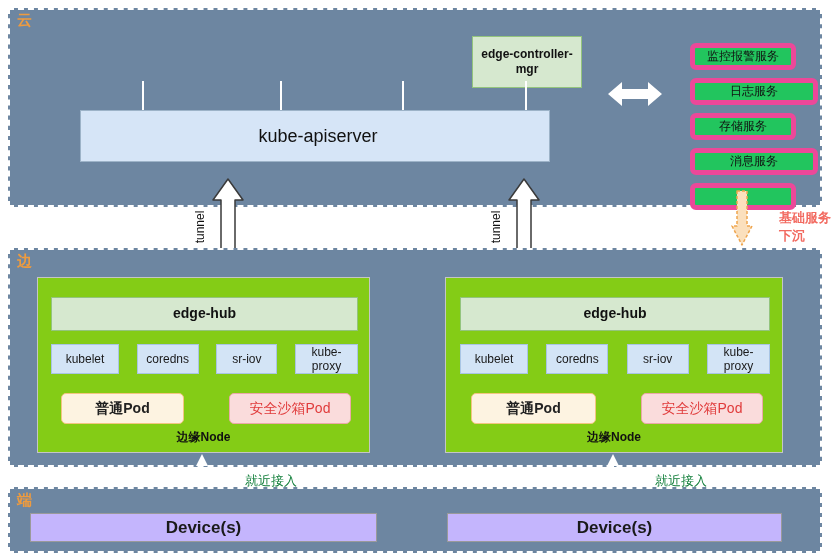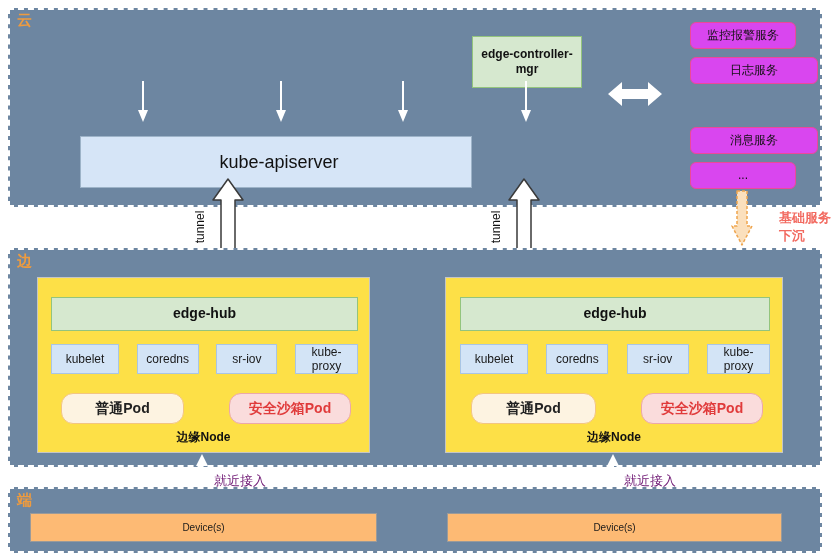--- a/index.html
+++ b/index.html
@@ -20,54 +20,54 @@
   }
   .box {
     position:absolute; box-sizing:border-box;
     display:flex; align-items:center; justify-content:center;
     text-align:center; font-size:12px; line-height:1.25; color:#111;
     padding:2px;
   }
   .blue   { background:#d3e4f6; border:1px solid #b5cfeb; }
   .green  { background:#d6e8cf; border:1px solid #93c47d; font-weight:bold;margin-top:8px; }
   .apiserver { background:#d6e5f7; border:1px solid #9db3c8; font-size:18px; }
-  .service { background:#d946ef; border:1px solid #ec4899; border-radius:6px; }
-  .nodebox { background:#fde047; border:1px solid #c5c5c5; }
+  .service { background:#22c55e; border:5px solid #ec4899; border-radius:6px;margin-top:21px; }
+  .nodebox { background:#84cc16; border:1px solid #c5c5c5; }
   .comp-row {
     position:absolute; display:flex; justify-content:space-between;
     align-items:stretch;
   }
   .comp {
     box-sizing:border-box; display:flex; align-items:center; justify-content:center;
     background:#d3e4f6; border:1px solid #a9c5e4; font-size:12px; padding:2px;
     text-align:center;
   }
   .pod {
     position:absolute; box-sizing:border-box;
     display:flex; align-items:center; justify-content:center;
-    border-radius:12px; font-size:14px; text-align:center;
+    border-radius:5px; font-size:14px; text-align:center;
   }
   .pod-normal  { background:#fdf3e1; border:1.5px solid #f3c581; color:#222; font-weight:600; }
-  .pod-sandbox { background:#fadcdc; border:1.5px solid #eca8a8; color:#e03b3b; font-weight:bold; }
+  .pod-sandbox { background:#fadcdc; border:1.5px solid #eca8a8; color:#e03b3b; font-weight:normal; }
   .node-title {
     position:absolute; left:0; right:0; bottom:6px; text-align:center;
     font-size:12px; font-weight:bold; color:#111;
   }
   .devicebox {
     position:absolute; box-sizing:border-box;
     display:flex; align-items:center; justify-content:center;
-    background:#fdba74; border:1px solid #9a9a9a;
-    font-size:10px; font-weight:normal;
+    background:#c4b5fd; border:1px solid #9a9a9a;
+    font-size:17px; font-weight:bold;
   }
   .tunnel-text {
     position:absolute; width:44px; height:14px;
     font-size:12px; color:#111; text-align:center; line-height:14px;
     transform:rotate(-90deg);
   }
-  .access-text { position:absolute; font-size:13px; color:#701a75; }
+  .access-text { position:absolute; font-size:13px; color:#15803d;margin-left:31px; }
   .sink-text   { position:absolute; font-size:13px; color:#f26a60; font-weight:bold; }
   svg { display:block; }
 </style>
 </head>
 <body>
 
 <div id="canvas">
 
   <div class="section" style="left:8px; top:8px; width:814px; height:199px;">
   </div>
@@ -93,30 +93,31 @@
         <polygon points="1,29 11,29 6,41" fill="#fff"></polygon>
       </svg>
   </div>
   <div class="abs" style="left:520px; top:81px;">
     <svg width="12" height="42" viewBox="0 0 12 42">
         <rect x="5" y="0" width="2" height="30" fill="#fff"></rect>
         <polygon points="1,29 11,29 6,41" fill="#fff"></polygon>
       </svg>
   </div>
 
-  <div class="box apiserver" style="left:80px; top:136px; width:392px; height:52px;padding-left:8px;">kube-apiserver</div>
+  <div class="box apiserver" style="left:80px; top:110px; width:470px; height:52px;padding-left:8px;">kube-apiserver</div>
 
   <div class="abs" style="left:607px; top:79px;">
     <svg width="56" height="30" viewBox="0 0 56 30">
         <polygon points="1,15 15,3 15,10 41,10 41,3 55,15 41,27 41,20 15,20 15,27" fill="#fff"></polygon>
       </svg>
   </div>
 
   <div class="box service" style="left:690px; top:22px; width:106px; height:27px;">监控报警服务</div>
   <div class="box service" style="left:690px; top:57px; width:128px; height:27px;">日志服务</div>
+  <div class="box service" style="left:690px; top:92px; width:106px; height:27px;">存储服务</div>
   <div class="box service" style="left:690px; top:127px; width:128px; height:27px;">消息服务</div>
   <div class="box service" style="left:690px; top:162px; width:106px; height:27px;">...</div>
 
   <div class="abs" style="left:731px; top:190px;">
     <svg width="22" height="57" viewBox="0 0 22 57">
         <polygon points="6,1 16,1 16,36 21,36 11,55 1,36 6,36" fill="#fbe0bd" stroke="#efa54e" stroke-width="1.5" stroke-dasharray="3,2" stroke-linejoin="round"></polygon>
       </svg>
   </div>
   <div class="sink-text" style="left:779px; top:209px;">基础服务下沉</div>
 

